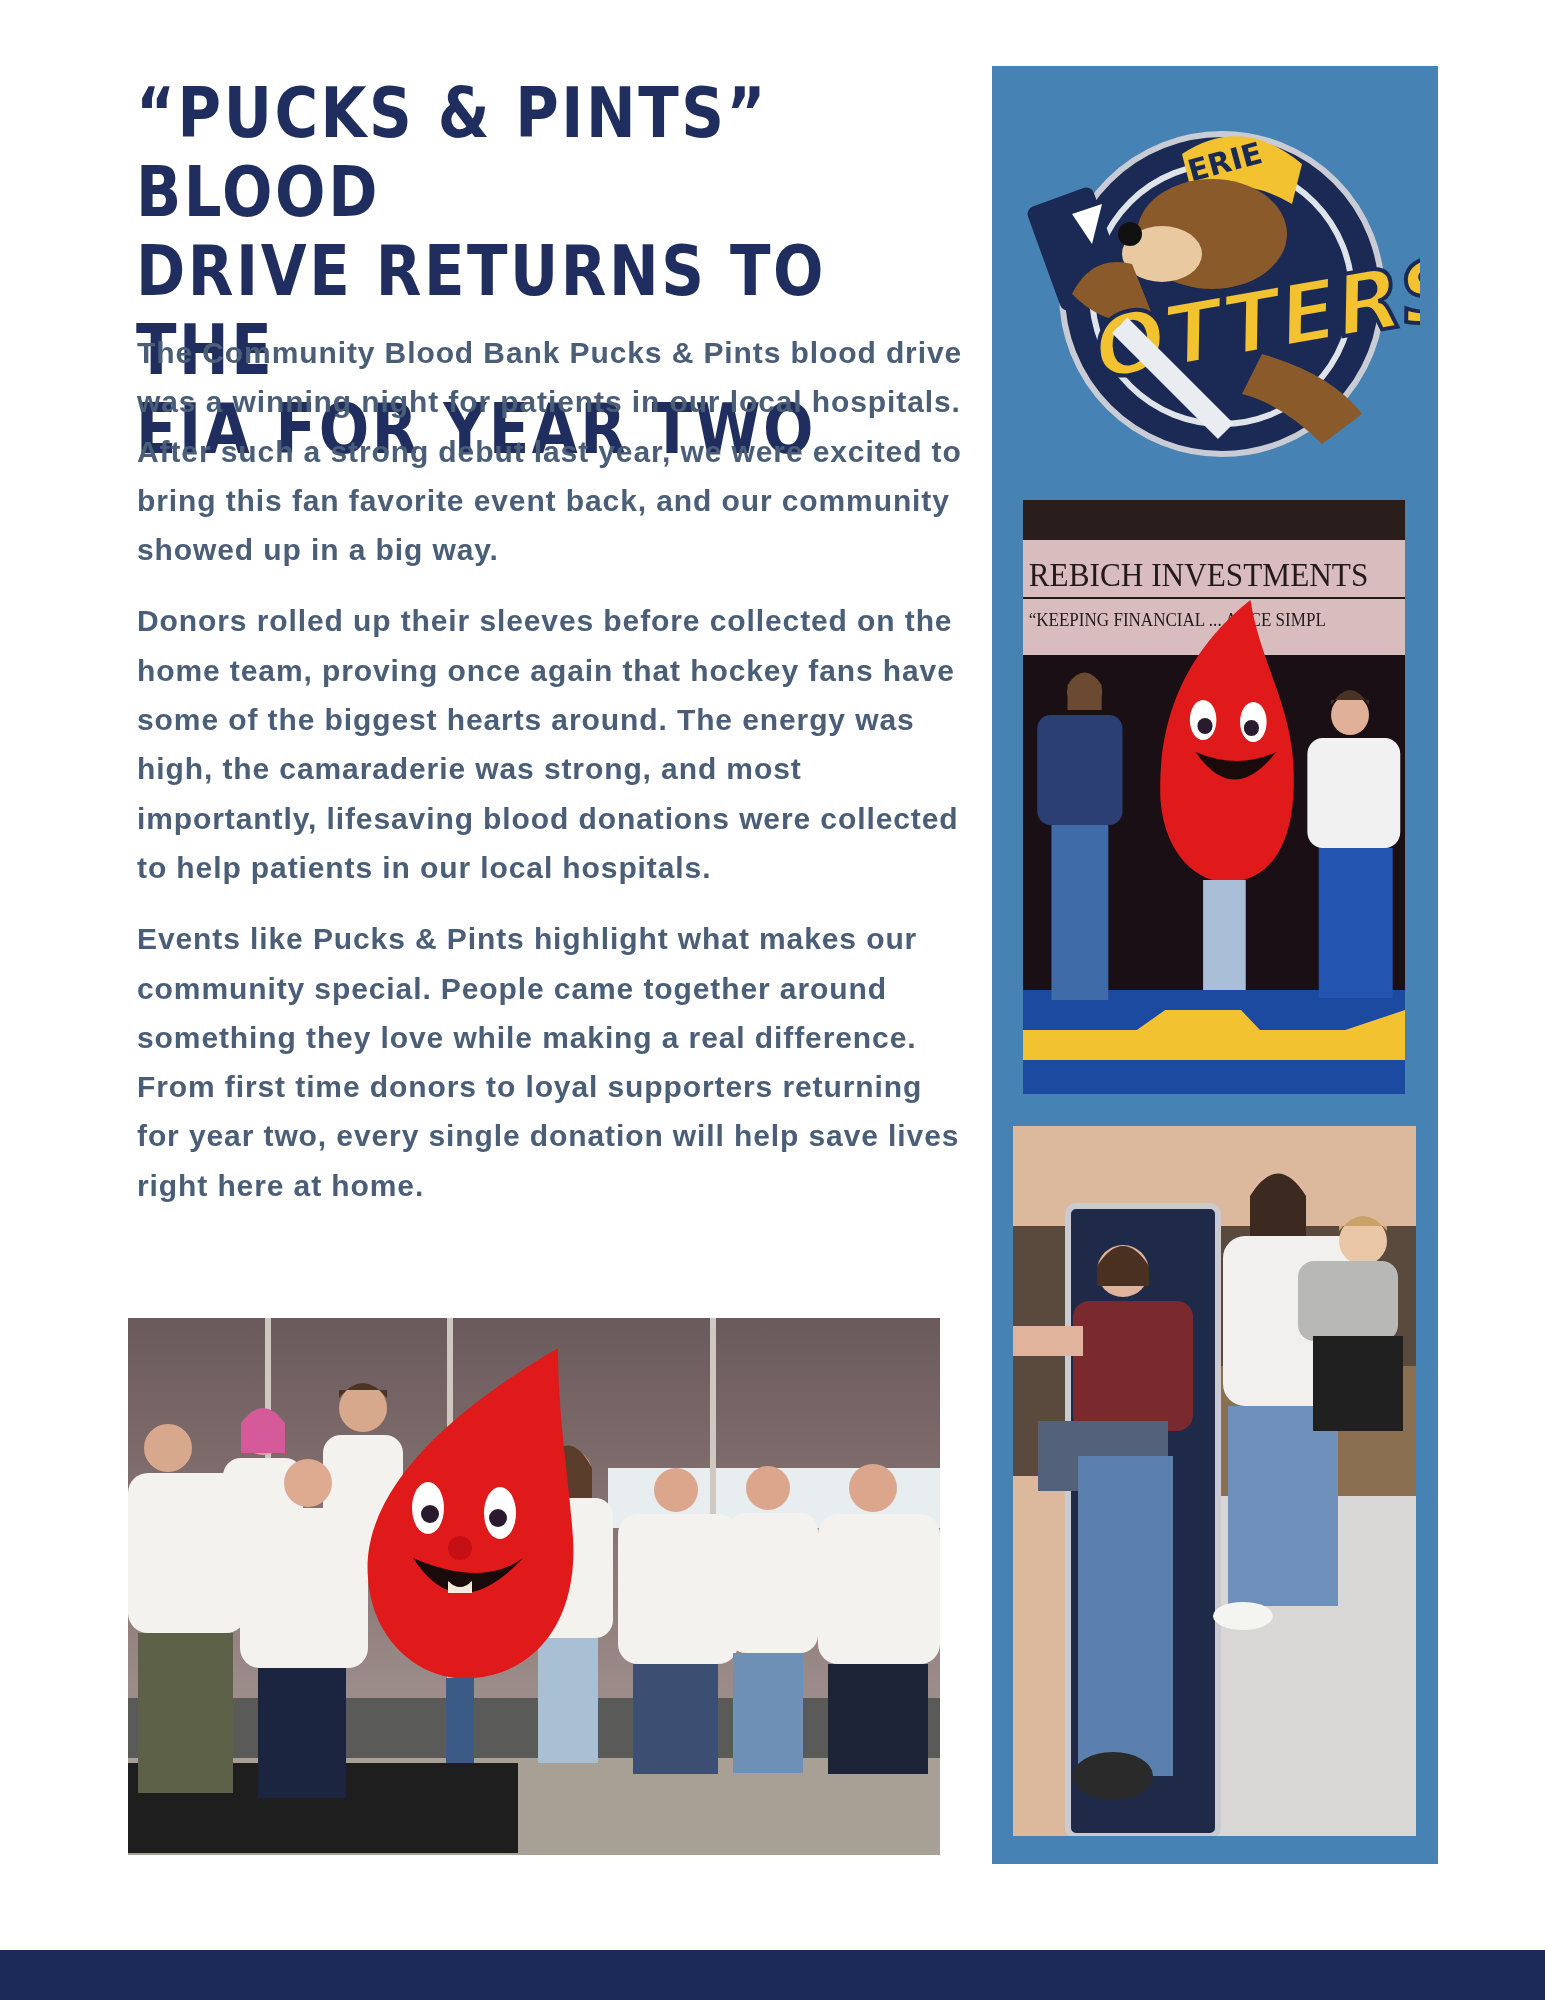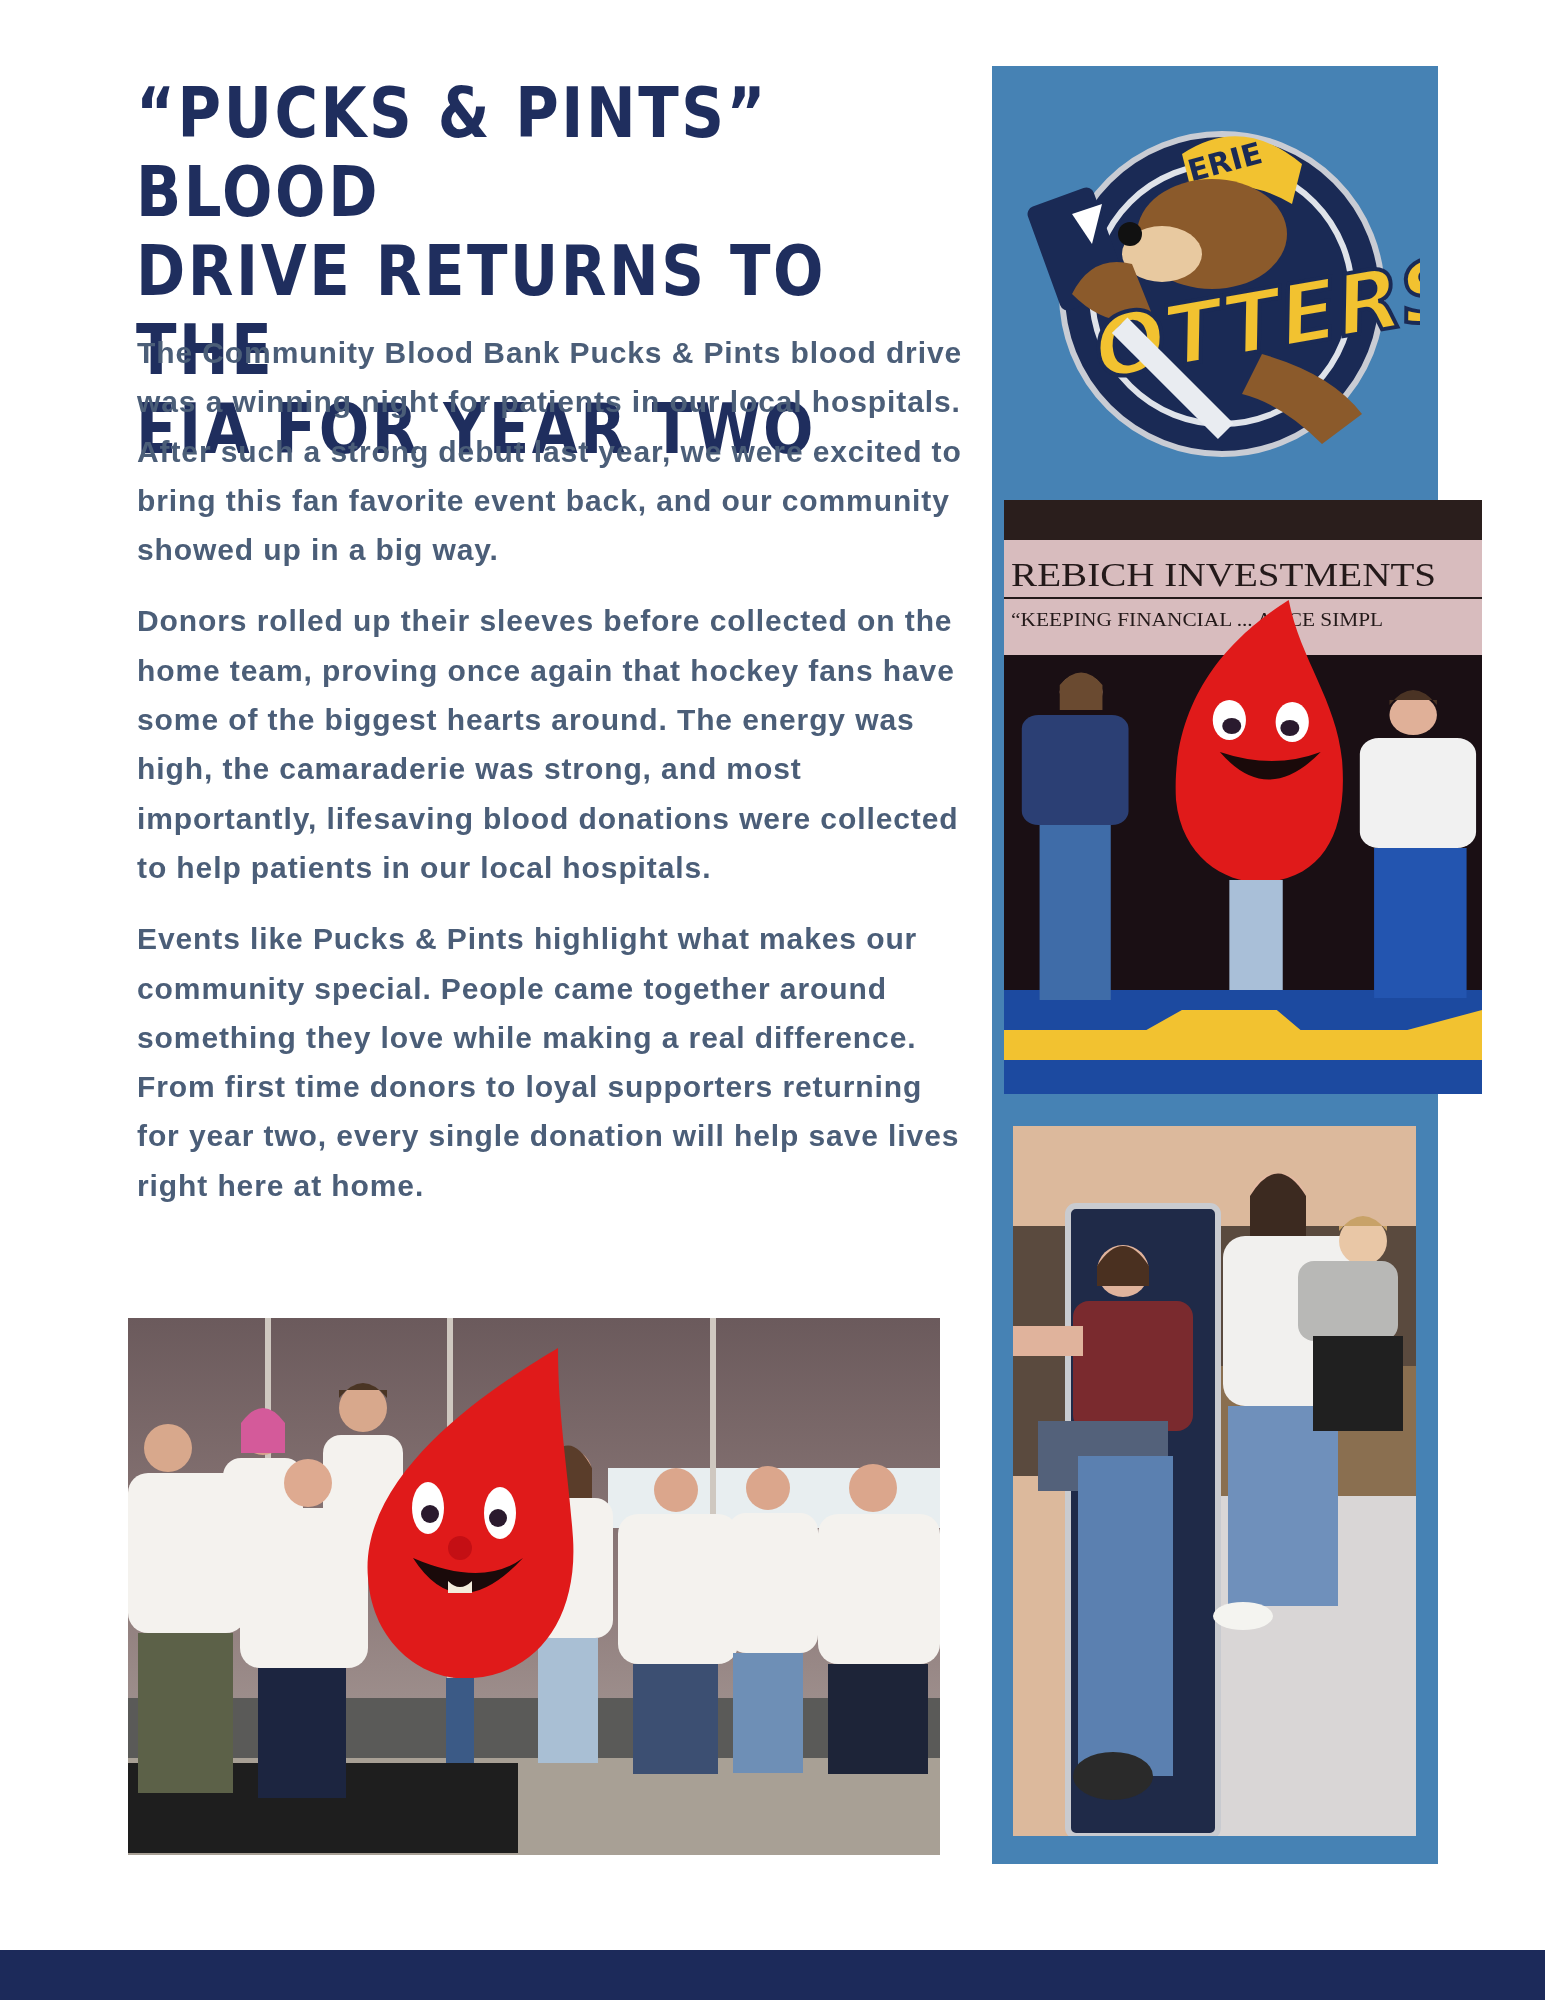--- a/index.html
+++ b/index.html
@@ -117,21 +117,21 @@
       <ellipse cx="200" cy="140" rx="75" ry="55" fill="#8b5a2b"></ellipse>
       <ellipse cx="150" cy="160" rx="40" ry="28" fill="#e8c9a0"></ellipse>
       <circle cx="118" cy="140" r="12" fill="#111"></circle>
       <path d="M60 200 q20 -40 60 -30 l20 50 q-40 20 -80 -20z" fill="#8b5a2b"></path>
       <path d="M250 260 q70 20 100 60 l-40 30 q-40 -40 -80 -50z" fill="#8b5a2b"></path>
       <text x="82" y="265" font-family="DejaVu Sans, sans-serif" font-weight="bold" font-style="italic" font-size="84" fill="#f2c230" stroke="#1a2a55" stroke-width="4" transform="rotate(-10 200 240)">OTTERS</text>
       <rect x="150" y="210" width="22" height="150" fill="#e9ecf1" transform="rotate(-45 160 285)"></rect>
     </svg>
   </div>
 
-  <div class="photo" style="left:12px; top:434px; width:478px; height:594px;">
+  <div class="photo" style="left:31px; top:434px; width:382px; height:594px;">
     <svg viewBox="0 0 403 594" preserveAspectRatio="none">
       <rect width="403" height="594" fill="#1a0f14"></rect>
       <rect x="0" y="0" width="403" height="40" fill="#2a1e1c"></rect>
       <rect x="0" y="40" width="403" height="115" fill="#d8bcbe"></rect>
       <text x="6" y="86" font-family="Liberation Serif, serif" font-size="33" fill="#241a1a">REBICH INVESTMENTS</text>
       <line x1="0" y1="98" x2="403" y2="98" stroke="#241a1a" stroke-width="2"></line>
       <text x="6" y="126" font-family="Liberation Serif, serif" font-size="18" fill="#241a1a">“KEEPING FINANCIAL ... ANCE SIMPL</text>
       <rect x="0" y="490" width="403" height="104" fill="#1c4aa0"></rect>
       <path d="M0 530 h120 l30 -20 h80 l20 20 h90 l63 -20 v50 h-403z" fill="#f2c230"></path>
 

